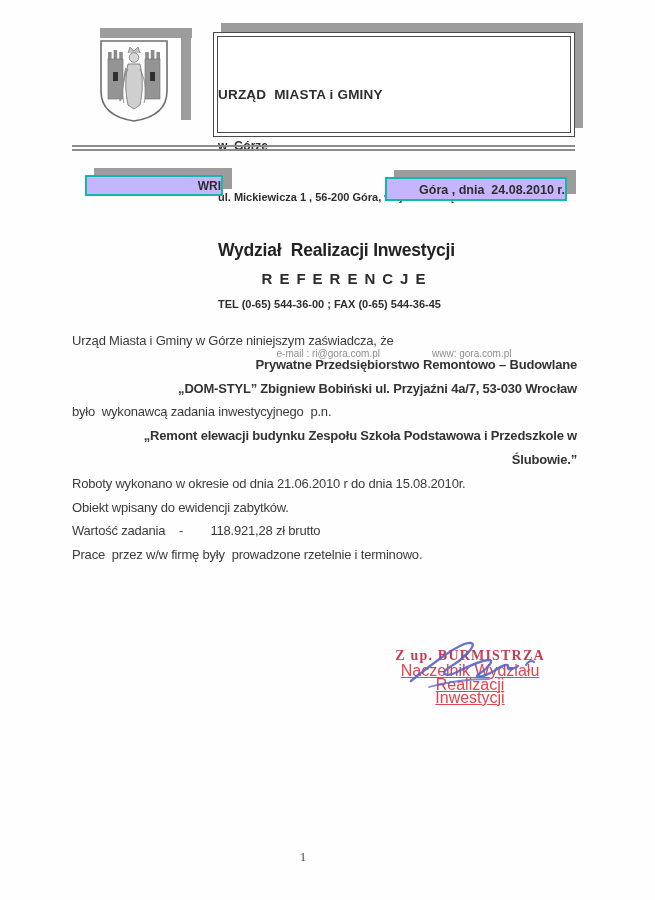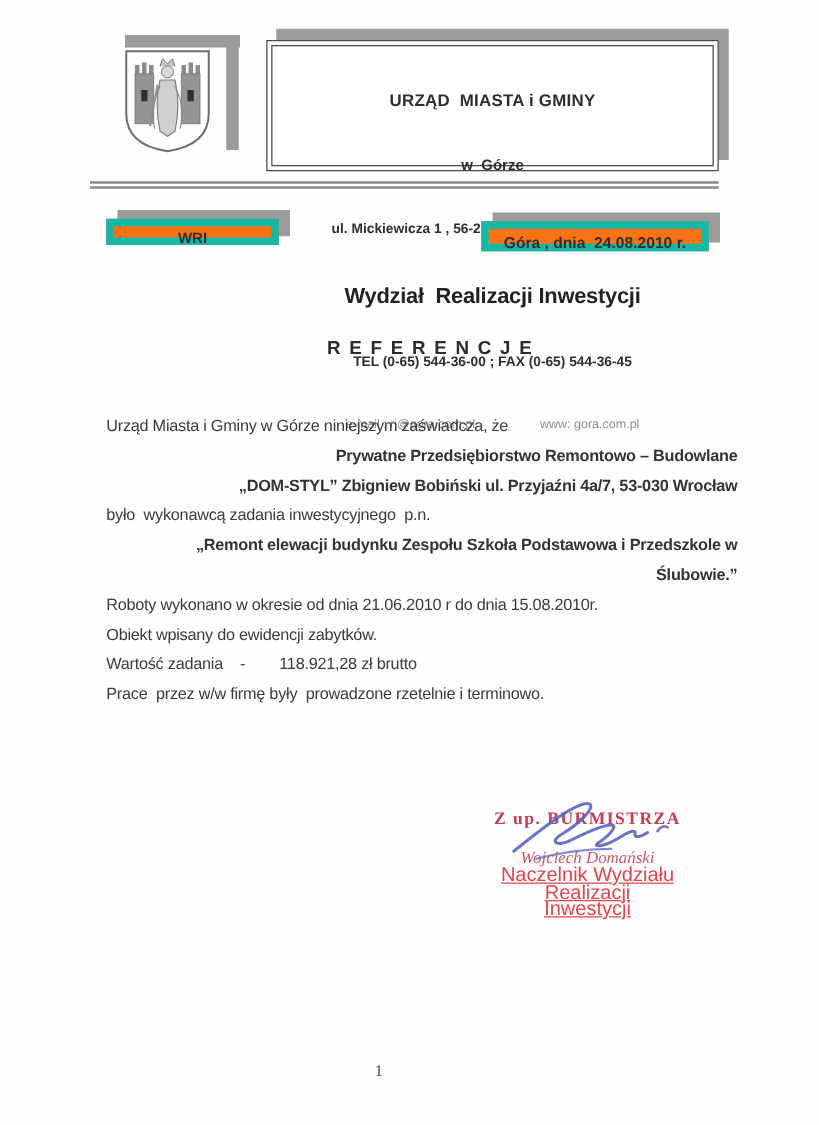--- a/index.html
+++ b/index.html
@@ -15,52 +15,52 @@
   .crest { position:absolute; left:99px; top:39px; }
 
   
   .header-box {
     position:absolute; left:213px; top:32px; width:362px; height:105px;
     background:#fff; border:1px solid #4a4a4a;
     box-shadow:8px -9px 0 0 #9c9c9c;
   }
   .header-inner {
     position:absolute; left:3px; top:3px; right:3px; bottom:3px;
-    border:1px solid #4a4a4a; text-align:center; padding-top:0; white-space:pre;
+    border:1px solid #4a4a4a; text-align:left; padding-top:14px; white-space:pre;
   }
   .org1 { font-size:13.5px; font-weight:bold; color:#2e2e2e; letter-spacing:0.2px; }
   .org2 { font-size:12px; font-weight:bold; color:#2e2e2e; margin-top:1px; }
   .addr { font-size:11px;  font-weight:bold; color:#2e2e2e; margin-top:2px; }
   .dept { font-size:17.5px; font-weight:bold; color:#222; letter-spacing:-0.2px; margin-top:1px; }
   .tel  { font-size:11px;  font-weight:bold; color:#2e2e2e; margin-top:1px; }
   .mail { font-size:10px; color:#8d8d8d; margin-top:2px; display:flex; justify-content:center; gap:52px; }
 
   
   .rule {
     position:absolute; left:72px; top:145px; width:503px; height:6px;
     border-top:2px solid #8b8b8b; border-bottom:2px solid #8b8b8b;
   }
 
   
   .ref-box {
-    position:absolute; background:#f97316; border:6px solid #14b8a6;
-    box-shadow:9px -7px 0 0 #9c9c9c; text-align:center;
+    position:absolute; background:#c4b5fd; border:2px solid #14b8a6;
+    box-shadow:9px -7px 0 0 #9c9c9c; text-align:right;
     font-weight:bold; color:#2e2e2e; white-space:pre;
   }
   .wri-box  { left:85px;  top:175px; width:138px; height:21px; font-size:12px;  line-height:19px; }
   .date-box { left:385px; top:177px; width:182px; height:24px; font-size:12.5px; line-height:22px; }
 
   
   .title {
     position:absolute; left:92px; top:270px; width:510px; text-align:center;
     font-size:15px; font-weight:bold; letter-spacing:7px; color:#2c2c2c;
   }
 
   
-  .body-block { position:absolute; left:85px; top:329px; width:505px; }
+  .body-block { position:absolute; left:72px; top:329px; width:505px; }
   .body-block p {
     font-size:13px; line-height:23.8px; letter-spacing:-0.2px;
     white-space:pre; color:#3b3b3b;
   }
   .body-block p.c { text-align:right; }
   .body-block p.b { font-weight:bold; color:#333; }
 
   
   .sig { position:absolute; left:390px; top:648px; width:160px; text-align:center; }
   .sig-auth {
@@ -144,20 +144,19 @@
     <p class="l">Prace  przez w/w firmę były  prowadzone rzetelnie i terminowo.</p>
   </div>
 
   <div class="sig">
     <div class="sig-auth">Z up. BURMISTRZA</div>
     <svg class="sig-scribble" width="135" height="62" viewBox="0 0 135 62">
       <path d="M6,46 C26,30 56,6 66,8 C73,10 57,25 45,32 C34,38 40,43 52,37 C66,30 77,25 84,25 C90,25 82,34 74,39 C68,43 77,43 89,36 C98,30 104,28 103,32 C102,36 109,34 113,31" fill="none" stroke="#5a64c4" stroke-width="2.4" stroke-linecap="round" opacity="0.9"></path>
       <path d="M121,30 C123,26 127,25 129,27" fill="none" stroke="#5a64c4" stroke-width="2" stroke-linecap="round" opacity="0.9"></path>
       <path d="M24,52 C46,46 66,44 84,44" fill="none" stroke="#5a64c4" stroke-width="1.8" stroke-linecap="round" opacity="0.75"></path>
     </svg>
-    <div class="sig-name">Wojciech Domański</div>
     <div class="sig-t">Naczelnik Wydziału Realizacji</div>
     <div class="sig-t">Inwestycji</div>
   </div>
 
   <div class="pageno">1</div>
 
 </div>
 
 </body></html>

